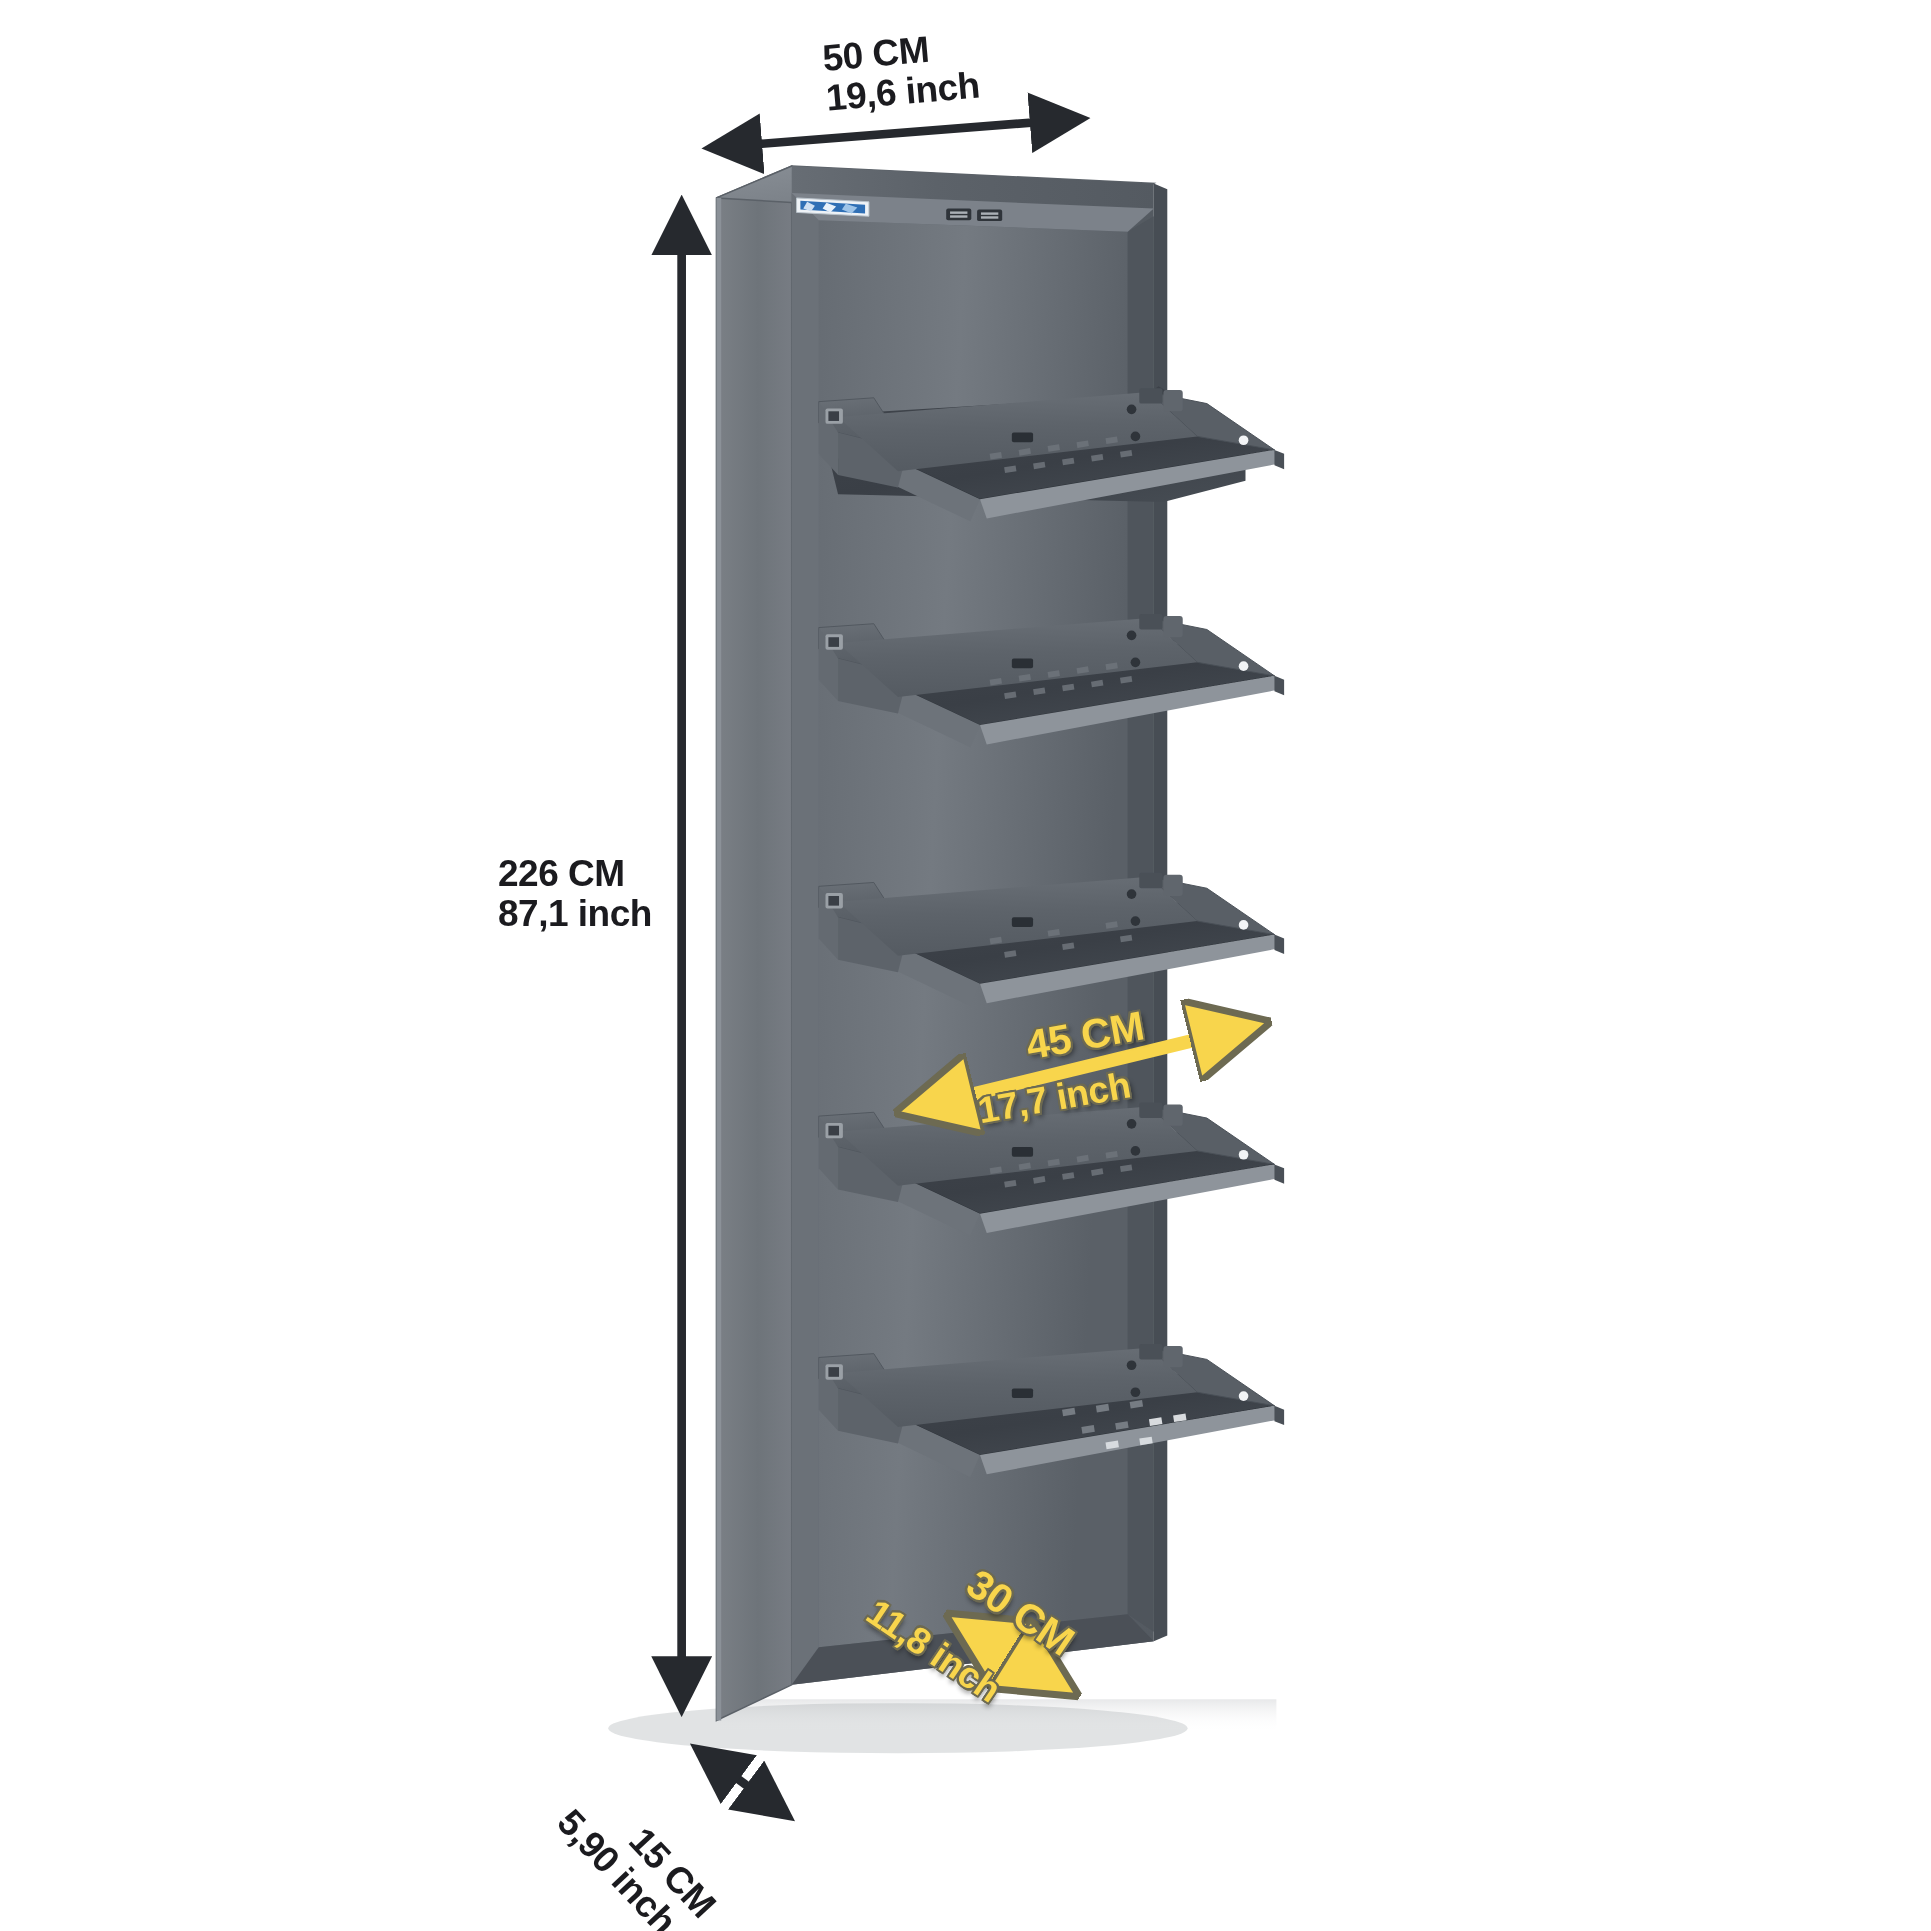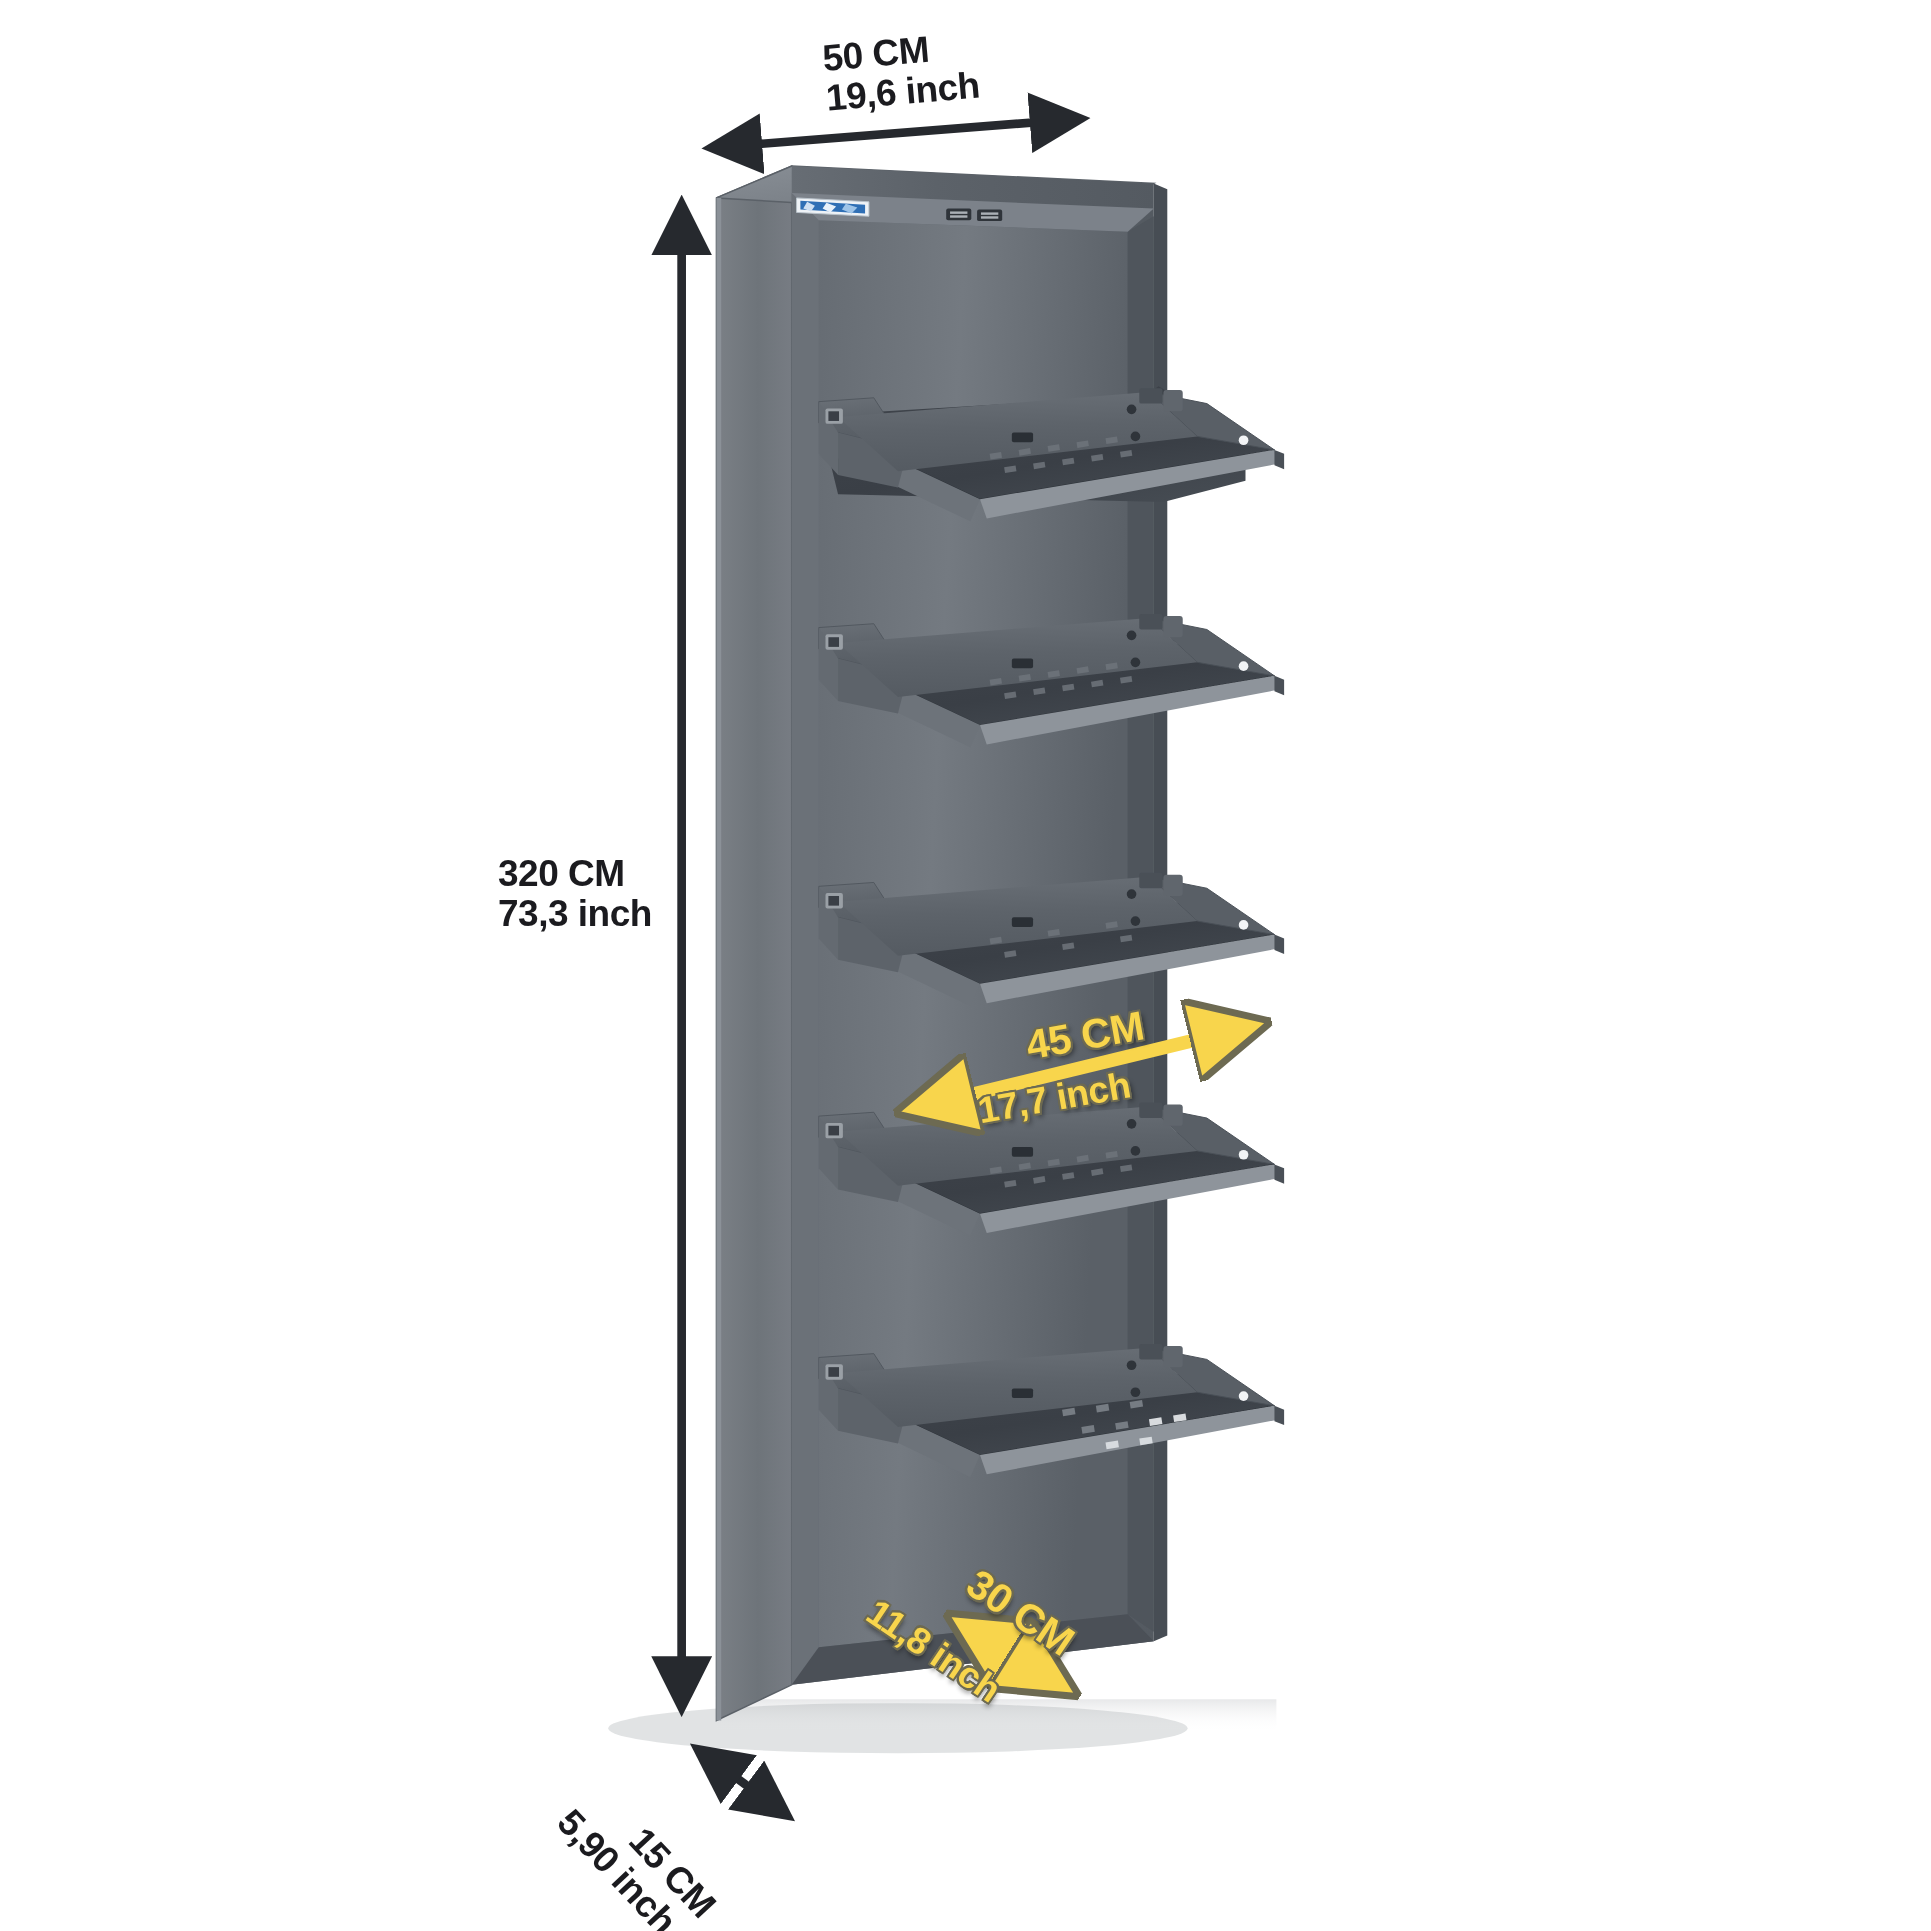--- a/index.html
+++ b/index.html
@@ -314,22 +314,22 @@
 
     <line x1="997" y1="1682" x2="1100" y2="1746" stroke="#F8D54C" stroke-width="14" stroke-linecap="butt" marker-start="url(#arrHeadYellow)" marker-end="url(#arrHeadYellow)"></line>
   </svg>
 
   <div class="dim-label" style="left:821px;top:39px;font-size:37px;transform:rotate(-5deg);transform-origin:left top;">
     <span class="l1">50 CM</span>
     <span class="l2">19,6 inch</span>
   </div>
 
   <div class="dim-label" style="left:498px;top:854px;font-size:37px;text-align:left;">
-    <span class="l1">320 CM</span>
-    <span class="l2">73,3 inch</span>
+    <span class="l1">226 CM</span>
+    <span class="l2">87,1 inch</span>
   </div>
 
   <div class="dim-label" style="left:608px;top:1775px;font-size:37px;transform:rotate(47deg);transform-origin:left top;text-align:left;">
     <span class="l1" style="margin-left:62px;">15 CM</span>
     <span class="l2">5,90 inch</span>
   </div>
 
   <div class="dim-yellow" style="left:1023px;top:1025px;font-size:41px;transform:rotate(-10deg);transform-origin:left top;">
     <span>45 CM</span>
   </div>

